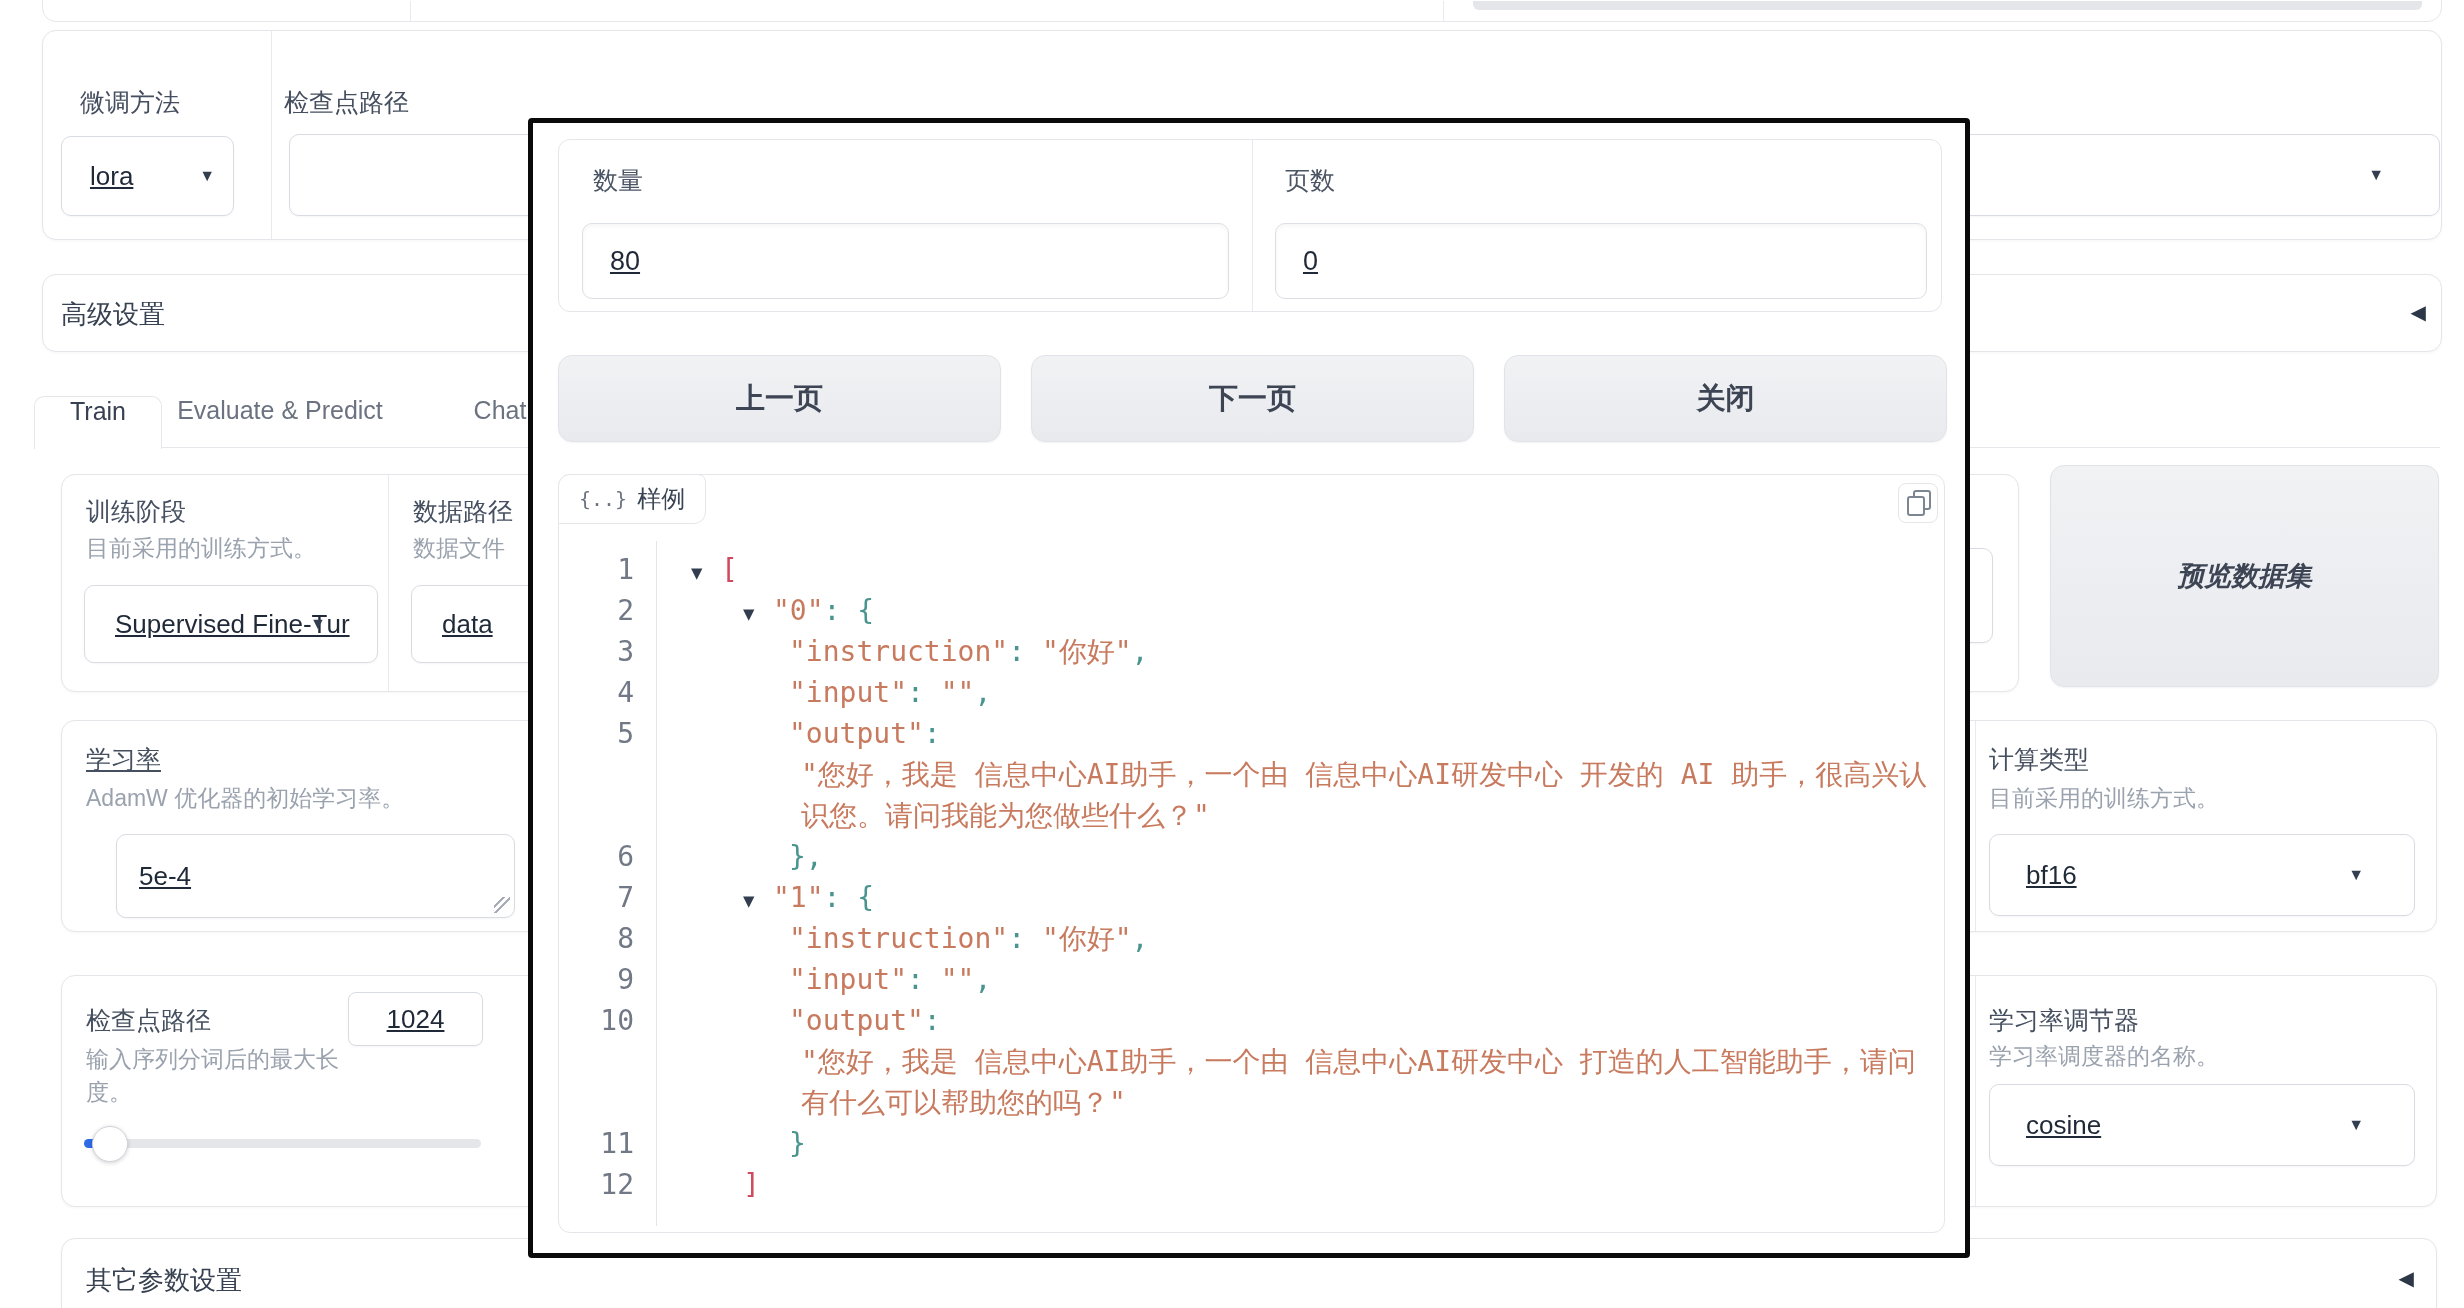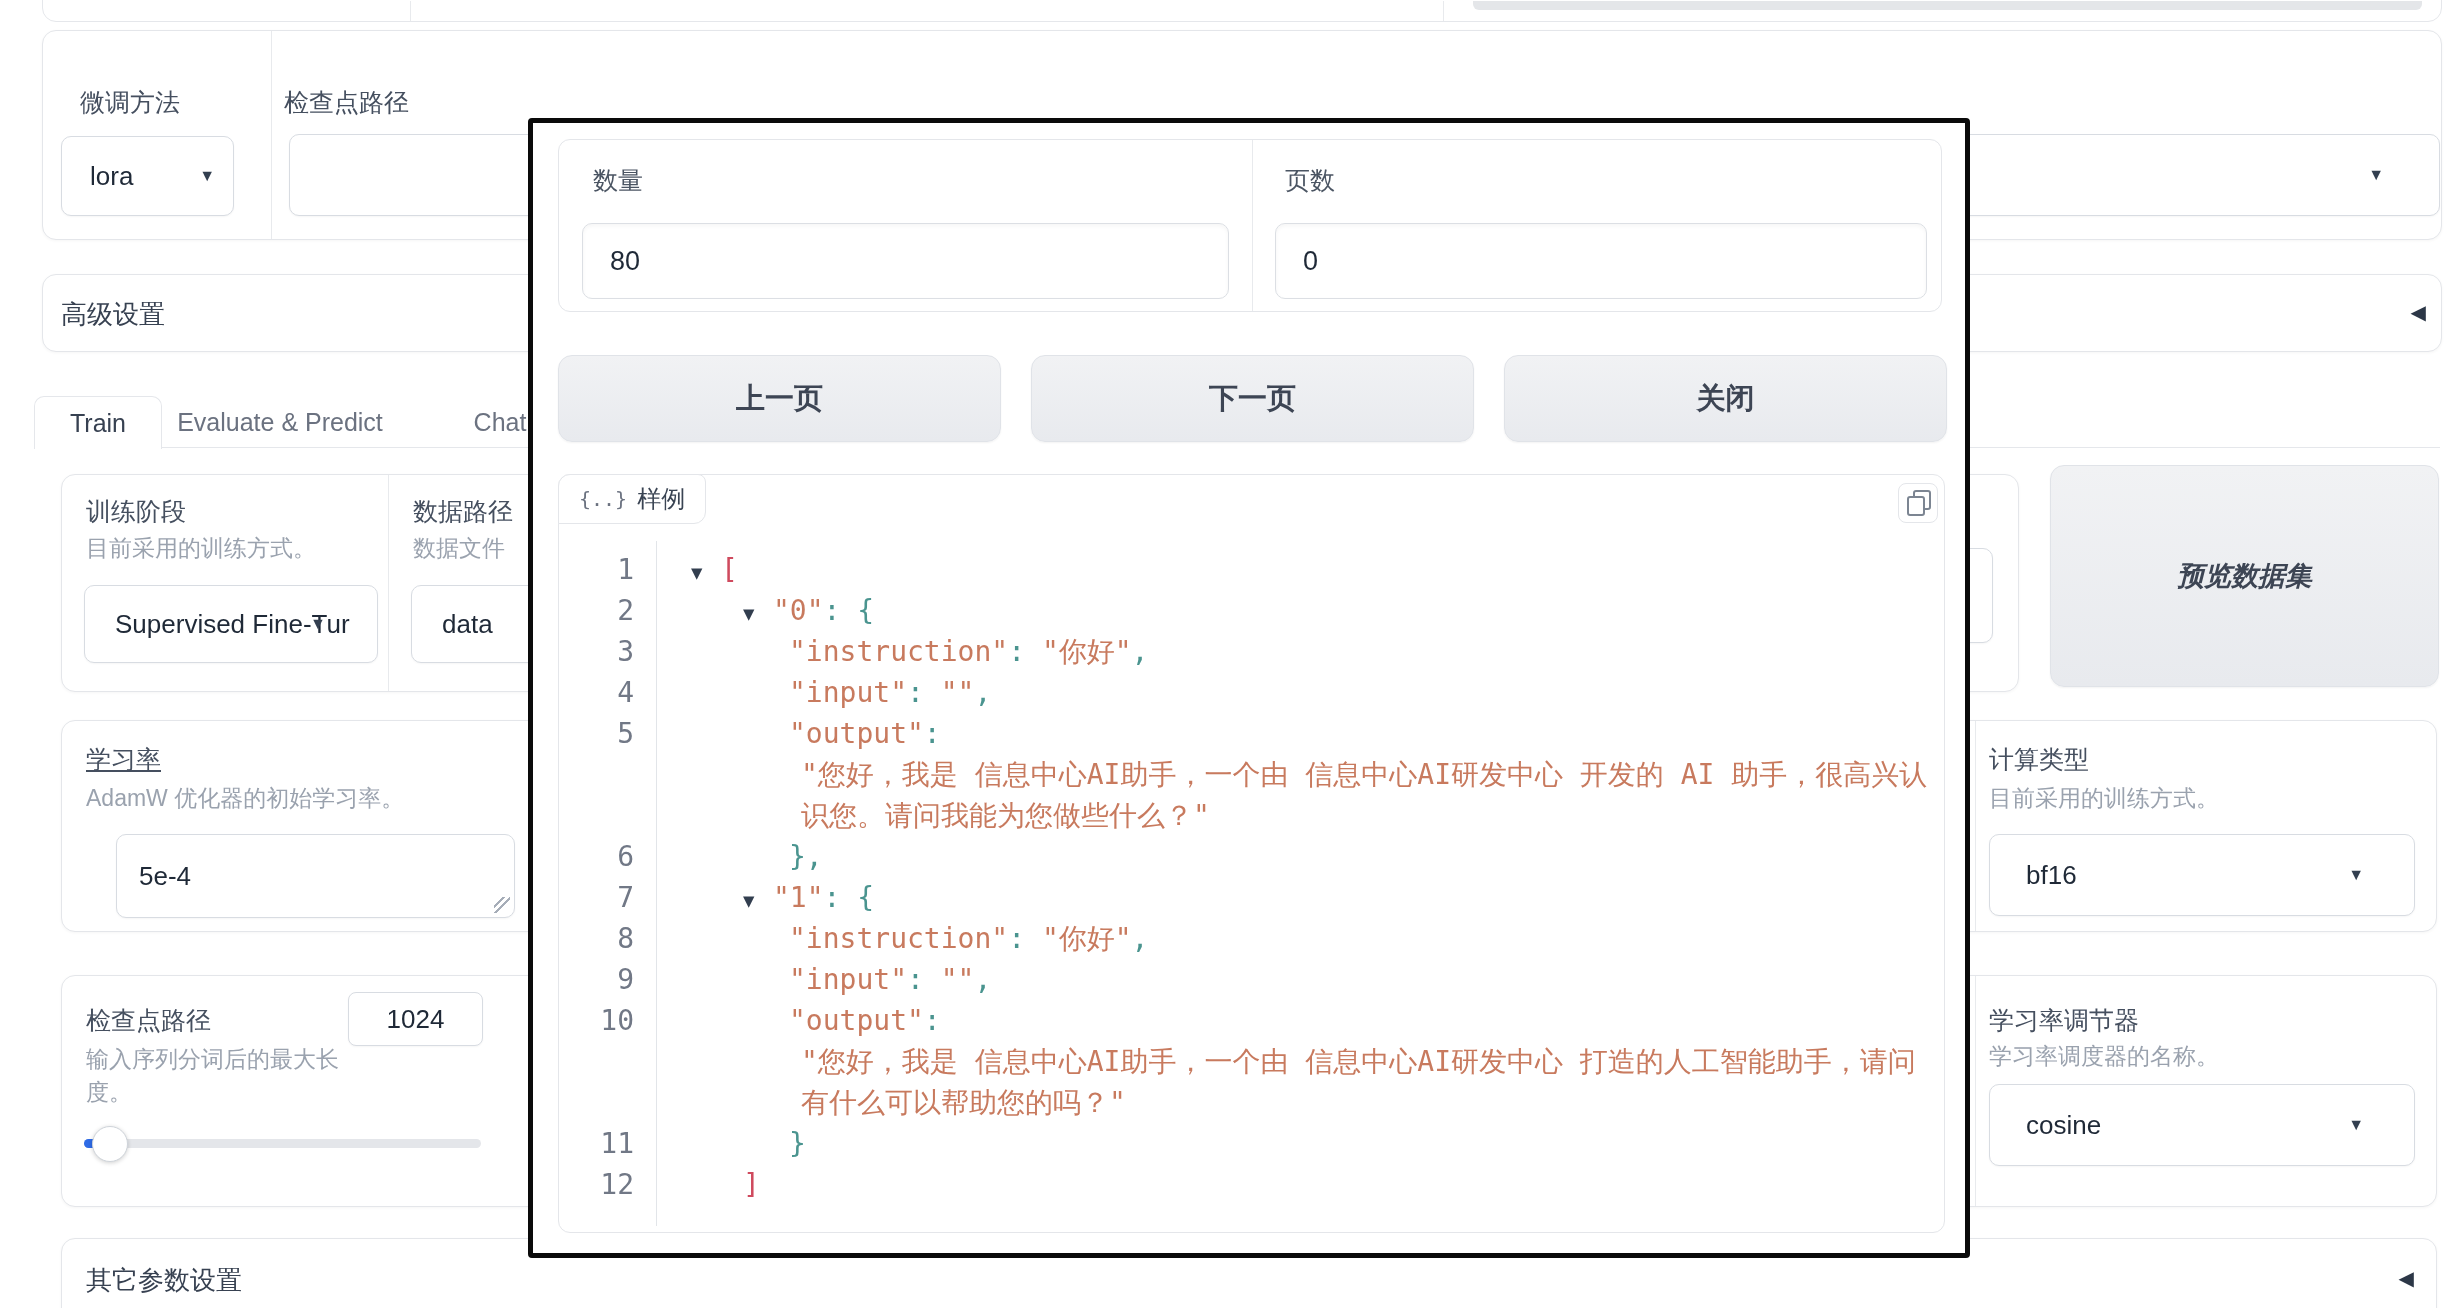--- a/index.html
+++ b/index.html
@@ -6,28 +6,28 @@
   #page{position:relative;width:2464px;height:1308px;overflow:hidden;background:#fff;
         font-family:"Liberation Sans",sans-serif;color:#374151;}
   .abs{position:absolute;}
   .card{position:absolute;background:#fff;border:1px solid #e4e6ea;border-radius:14px;
         box-shadow:0 1px 3px rgba(0,0,0,.04);}
   .vdiv{position:absolute;top:0;bottom:0;width:1px;background:#e8eaed;}
   .field-label{position:absolute;font-size:25px;color:#454f5f;white-space:nowrap;}
   .desc{position:absolute;font-size:23px;color:#9aa2ae;white-space:nowrap;}
   .box{position:absolute;background:#fff;border:1px solid #d8dce2;border-radius:10px;
        box-shadow:0 1px 2px rgba(0,0,0,.04);}
-  .box-text{position:absolute;font-size:26px;color:#1f2937;white-space:nowrap;}
+  .box-text{position:absolute;font-size:26px;color:#1f2937;white-space:nowrap;text-decoration:underline;}
   .caret{position:absolute;font-size:16px;color:#333f50;line-height:1;}
   .left-tri{position:absolute;font-size:20px;color:#2c3747;line-height:1;}
   .acc-label{position:absolute;font-size:26px;color:#374151;white-space:nowrap;}
   .gbtn{position:absolute;background:linear-gradient(180deg,#f1f2f4,#e8eaee);
         border:1px solid #e0e3e8;border-radius:14px;box-shadow:0 1px 2px rgba(0,0,0,.05);
         display:flex;align-items:center;justify-content:center;font-weight:600;color:#3d4554;}
-  .tab{position:absolute;display:flex;align-items:center;justify-content:center;font-size:25px;}
+  .tab{position:absolute;display:flex;align-items:flex-start;justify-content:center;font-size:25px;}
   .tab.active{background:#fff;border:1px solid #e5e7eb;border-bottom:none;
               border-radius:10px 10px 0 0;color:#374151;font-weight:500;}
   .tab.inactive{color:#6b7280;}
   
   #modal{position:absolute;left:528px;top:118px;width:1442px;height:1140px;background:#fff;
          border:5px solid #0a0a0a;border-radius:4px;box-sizing:border-box;z-index:10;}
   .m-input{position:absolute;background:#fff;border:1px solid #dcdfe4;border-radius:10px;
            box-shadow:inset 0 2px 4px rgba(0,0,0,.04);}
   .m-label{position:absolute;font-size:25px;color:#4b5563;}
   

